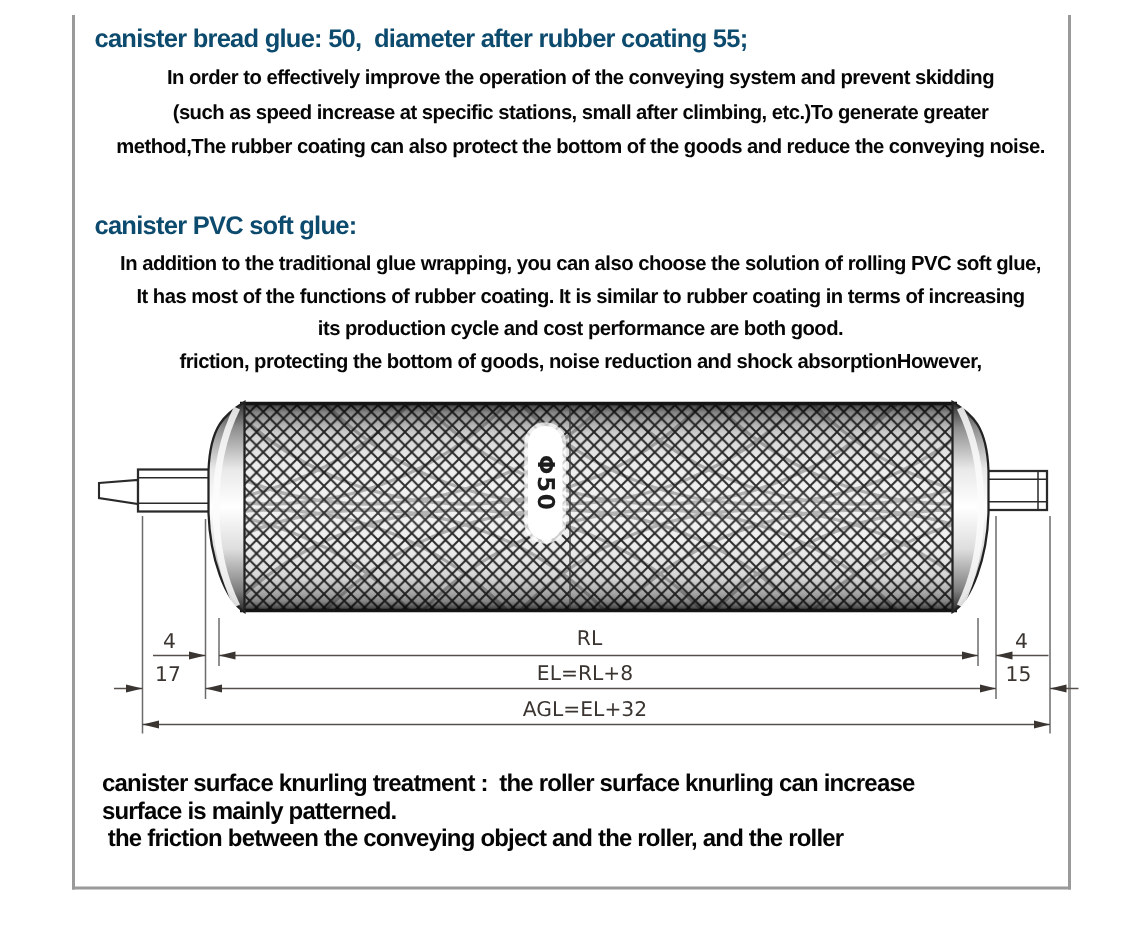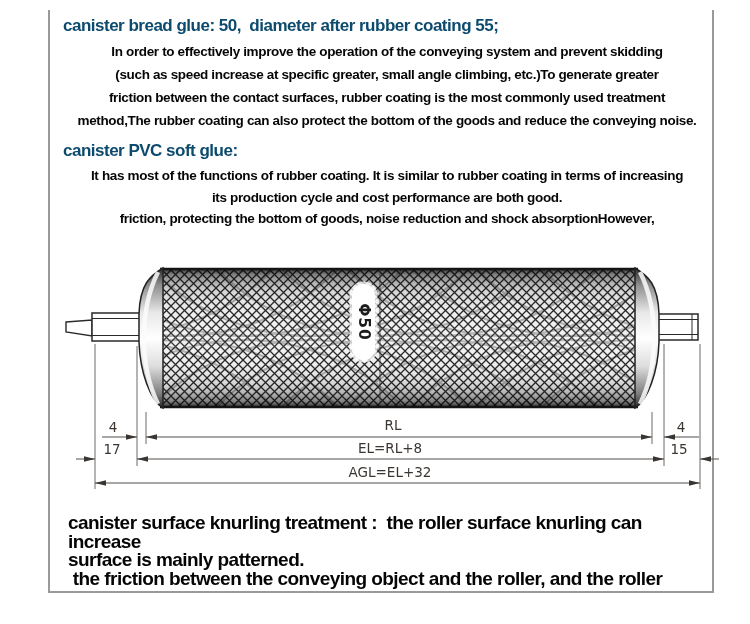--- a/index.html
+++ b/index.html
@@ -15,46 +15,46 @@
   .sec-heading{
     font-size:17px;font-weight:700;letter-spacing:-0.5px;line-height:22px;
     margin:0 0 3px 0;white-space:pre-wrap;color:#0c4a6e;
   }
   .sec-body{font-size:13.5px;font-weight:700;letter-spacing:-0.35px;color:#060606;}
   .sec-body .bline{line-height:23px;white-space:pre-wrap;text-align:center;}
   #section-2 .sec-body .bline{line-height:21.5px;}
   .drawing{position:absolute;left:0;top:250px;width:750px;height:250px;}
   .footer{position:absolute;left:68px;top:514px;width:640px;}
   .footer .fline{
-    font-size:19px;font-weight:700;letter-spacing:-0.55px;line-height:18.5px;
+    font-size:16px;font-weight:700;letter-spacing:-0.55px;line-height:18.5px;
     white-space:pre-wrap;color:#050505;
   }
 </style>
 </head>
 <body>
 
 <div class="page">
 
   <div class="frame-left"></div>
   <div class="frame-right"></div>
   <div class="frame-bottom"></div>
 
   <section class="sec" id="section-1" style="top:15px;">
     <h2 class="sec-heading">canister bread glue: 50,  diameter after rubber coating 55;</h2>
     <div class="sec-body">
       <div class="bline">In order to effectively improve the operation of the conveying system and prevent skidding</div>
-      <div class="bline">(such as speed increase at specific greater, small angle climbing, etc.)To generate greater</div>
-      <div class="bline">friction between the contact surfaces, rubber coating is the most commonly used treatment</div>
+      <div class="bline">(such as speed increase at specific stations, small after climbing, etc.)To generate greater</div>
       <div class="bline">method,The rubber coating can also protect the bottom of the goods and reduce the conveying noise.</div>
     </div>
   </section>
 
   <section class="sec" id="section-2" style="top:140px;">
     <h2 class="sec-heading">canister PVC soft glue:</h2>
     <div class="sec-body">
+      <div class="bline">In addition to the traditional glue wrapping, you can also choose the solution of rolling PVC soft glue,</div>
       <div class="bline">It has most of the functions of rubber coating. It is similar to rubber coating in terms of increasing</div>
       <div class="bline">its production cycle and cost performance are both good.</div>
       <div class="bline">friction, protecting the bottom of goods, noise reduction and shock absorptionHowever,</div>
     </div>
   </section>
 
   <svg class="drawing" viewBox="0 250 750 250">
     <defs>
       <pattern id="knurl" width="9" height="9" patternUnits="userSpaceOnUse">
         <rect width="9" height="9" fill="#eeeeee"></rect>

